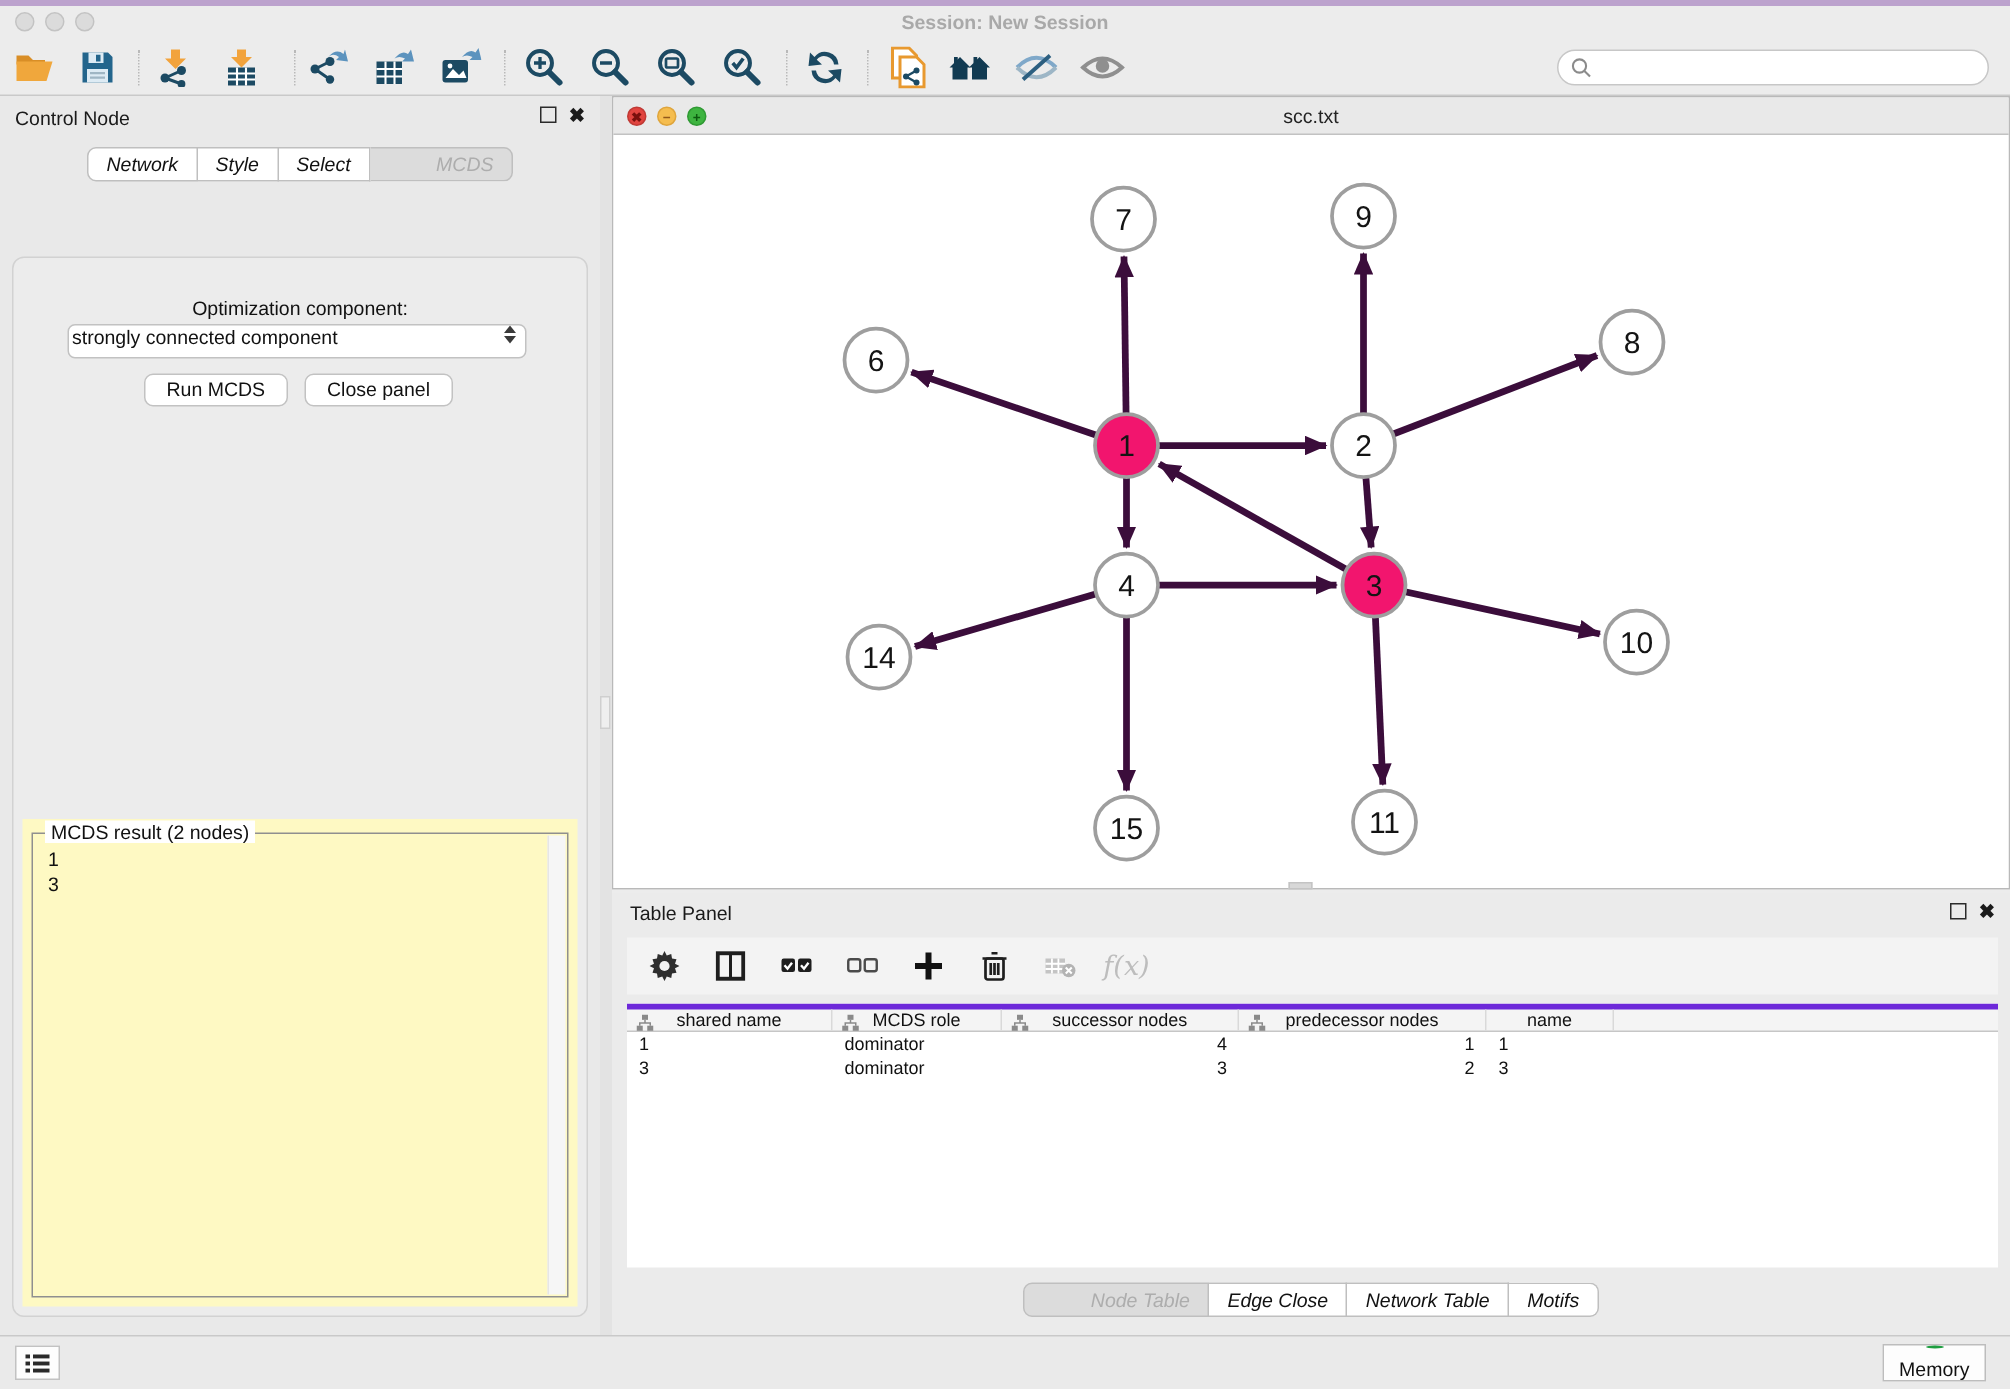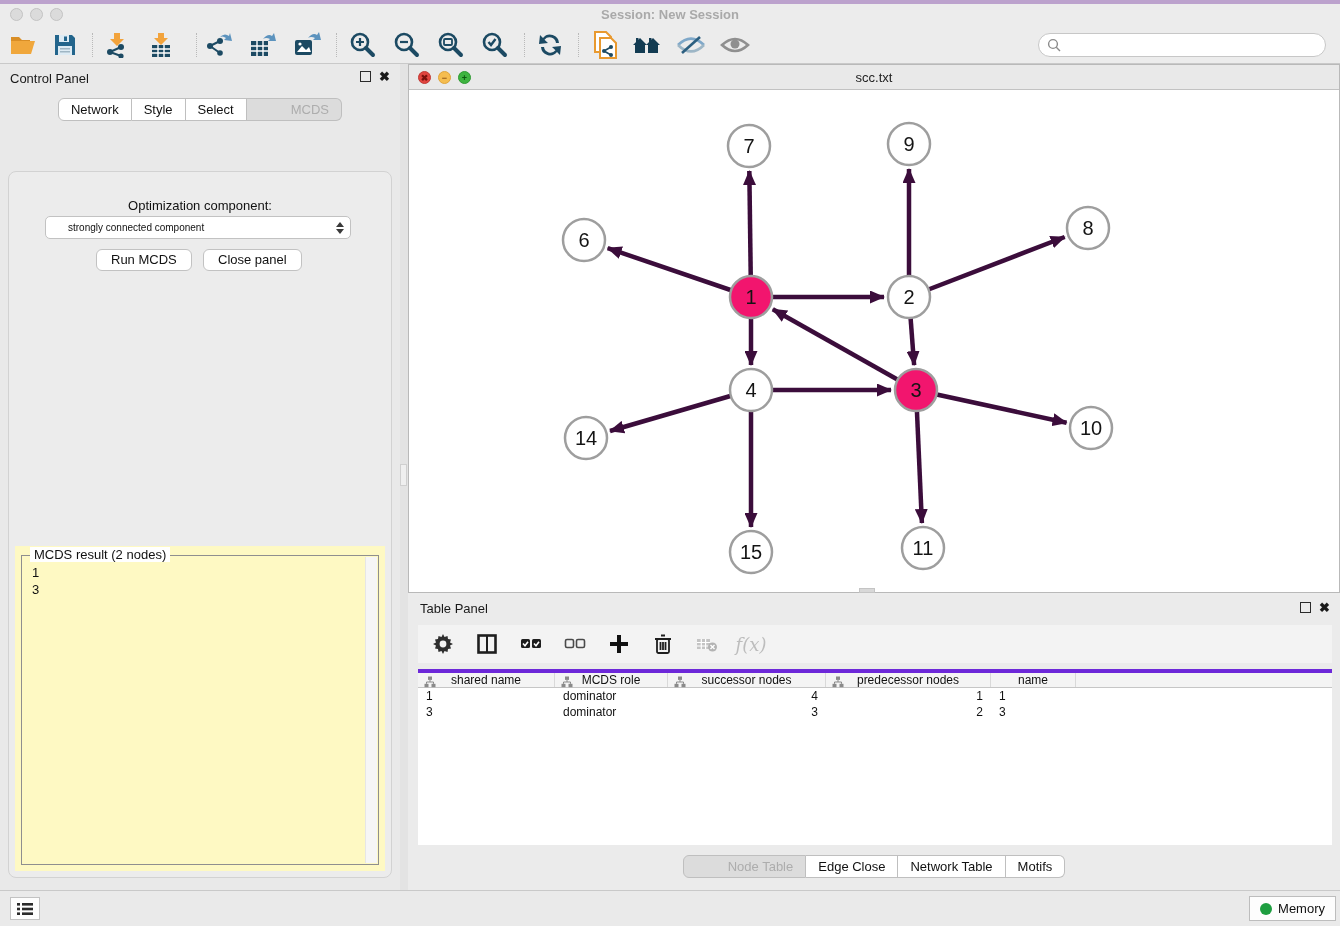--- a/index.html
+++ b/index.html
@@ -23,31 +23,31 @@
 
   
   #control-panel { left:0; top:64px; width:400px; height:826px; background:#E9E9E9; }
   #cp-header { position:relative; height:28px; }
   #cp-title { position:absolute; left:10px; top:7px; font-size:13px; color:#1A1A1A; }
   .panel-btns { position:absolute; right:10px; top:7px; display:flex; gap:8px; }
   .float-glyph { width:11px; height:11px; border:1.5px solid #2B2B2B; display:inline-block; }
   .close-glyph { font-size:13px; font-weight:bold; color:#1A1A1A; line-height:11px; }
 
   #cp-tabs { position:relative; display:flex; justify-content:center; margin-top:6px; z-index:3; }
-  .tab { font-size:13px; padding:3px 12px; background:#FFFFFF; border:1px solid #BFBFBF; border-left:none; color:#111; }
+  .tab { font-size:13px; padding:3px 12px; background:#FFFFFF; border:1px solid #BFBFBF; border-left:none; color:#111;font-style:italic; }
   .tab:first-child { border-left:1px solid #BFBFBF; border-radius:6px 0 0 6px; }
   .tab:last-child { border-radius:0 6px 6px 0; }
   .tab.selected { background:#DCDCDC; color:#ADADAD;padding-left:44px; }
 
   #cp-body { position:absolute; left:8px; right:8px; top:107px; bottom:12px;
              background:#ECECEC; border:1px solid #D2D2D2; border-radius:8px; }
   #opt-label { text-align:center; margin-top:26px; font-size:13px; color:#111; }
   #criterion-select { position:absolute; left:36px; right:40px; top:44px; height:23px; background:#FFF;
-                      border:1px solid #C2C2C2; border-radius:5px; display:flex; align-items:center;
-                      padding:0 6px 0 22px; font-size:10px; color:#111; }
+                      border:1px solid #C2C2C2; border-radius:5px; display:flex; align-items:flex-start;
+                      padding:0 6px 0 2px; font-size:13px; color:#111; }
   #criterion-select .spacer { flex:1; }
   .updown { display:flex; flex-direction:column; gap:2px; }
   .updown .u { width:0; height:0; border-left:4px solid transparent; border-right:4px solid transparent; border-bottom:5px solid #3A3A3A; }
   .updown .d { width:0; height:0; border-left:4px solid transparent; border-right:4px solid transparent; border-top:5px solid #3A3A3A; }
   .cp-btn { position:absolute; top:77px; height:22px; background:#FFF; border:1px solid #C2C2C2;
             border-radius:6px; font-size:13px; color:#111; padding:0 14px; line-height:20px; text-align:center; }
   #run-btn { left:87px; }
   #close-btn { left:194px; }
 
   #result-box { position:absolute; left:6px; right:6px; top:374px; bottom:6px; background:#fef9c3; }
@@ -88,22 +88,22 @@
   .nt-row { display:flex; height:16px; font-size:12px; color:#111; }
   .nt-cell { padding:1px 8px 0 8px; overflow:hidden; white-space:nowrap; }
   .ra { text-align:right; }
 
   #tp-tabs { position:absolute; left:0; right:0; bottom:12px; display:flex; justify-content:center;align-items:flex-end; }
 
   
   #status-bar { left:0; top:890px; width:1340px; height:36px; background:#EAEAEA; border-top:1px solid #C9C9C9; }
   #list-btn { position:absolute; left:10px; top:6px; width:30px; height:23px; background:#FDFDFD; border:1px solid #C2C2C2;
               display:flex; align-items:center; justify-content:center; }
-  #memory-btn { position:absolute; right:4px; top:5px; height:25px; background:#FDFDFD; border:1px solid #BDBDBD;
-                display:flex; align-items:center; gap:6px; padding:0 10px; font-size:13px; color:#111; }
+  #memory-btn { position:absolute; right:16px; top:5px; height:25px; background:#FDFDFD; border:1px solid #BDBDBD;
+                display:flex; align-items:center; gap:6px; padding:0 10px; font-size:13px; color:#111;flex-direction:column; }
   #memory-dot { width:12px; height:12px; border-radius:50%; background:#1E9E40; }
 </style>
 </head>
 <body>
 
 <div id="purple-strip" class="abs"></div>
 <div id="titlebar" class="abs">
   <span class="dot" style="left:10px"></span>
   <span class="dot" style="left:30px"></span>
   <span class="dot" style="left:50px"></span>
@@ -247,21 +247,21 @@
     <svg width="14" height="14" viewBox="0 0 14 14">
         <circle cx="6" cy="6" r="4.4" fill="none" stroke="#8B8B8B" stroke-width="1.4"></circle>
         <path d="M9.3 9.3 L13 13" stroke="#8B8B8B" stroke-width="1.4"></path>
       </svg>
     <input id="search-input" placeholder="" style="">
   </div>
 </div>
 
 <div id="control-panel" class="abs">
   <div id="cp-header">
-    <span id="cp-title">Control Panel</span>
+    <span id="cp-title">Control Node</span>
     <span class="panel-btns">
       <span class="float-glyph"></span>
       <span class="close-glyph">✖</span>
     </span>
   </div>
   <div id="cp-tabs">
       <div class="tab">Network</div>
       <div class="tab">Style</div>
       <div class="tab">Select</div>
       <div class="tab selected">MCDS</div>

